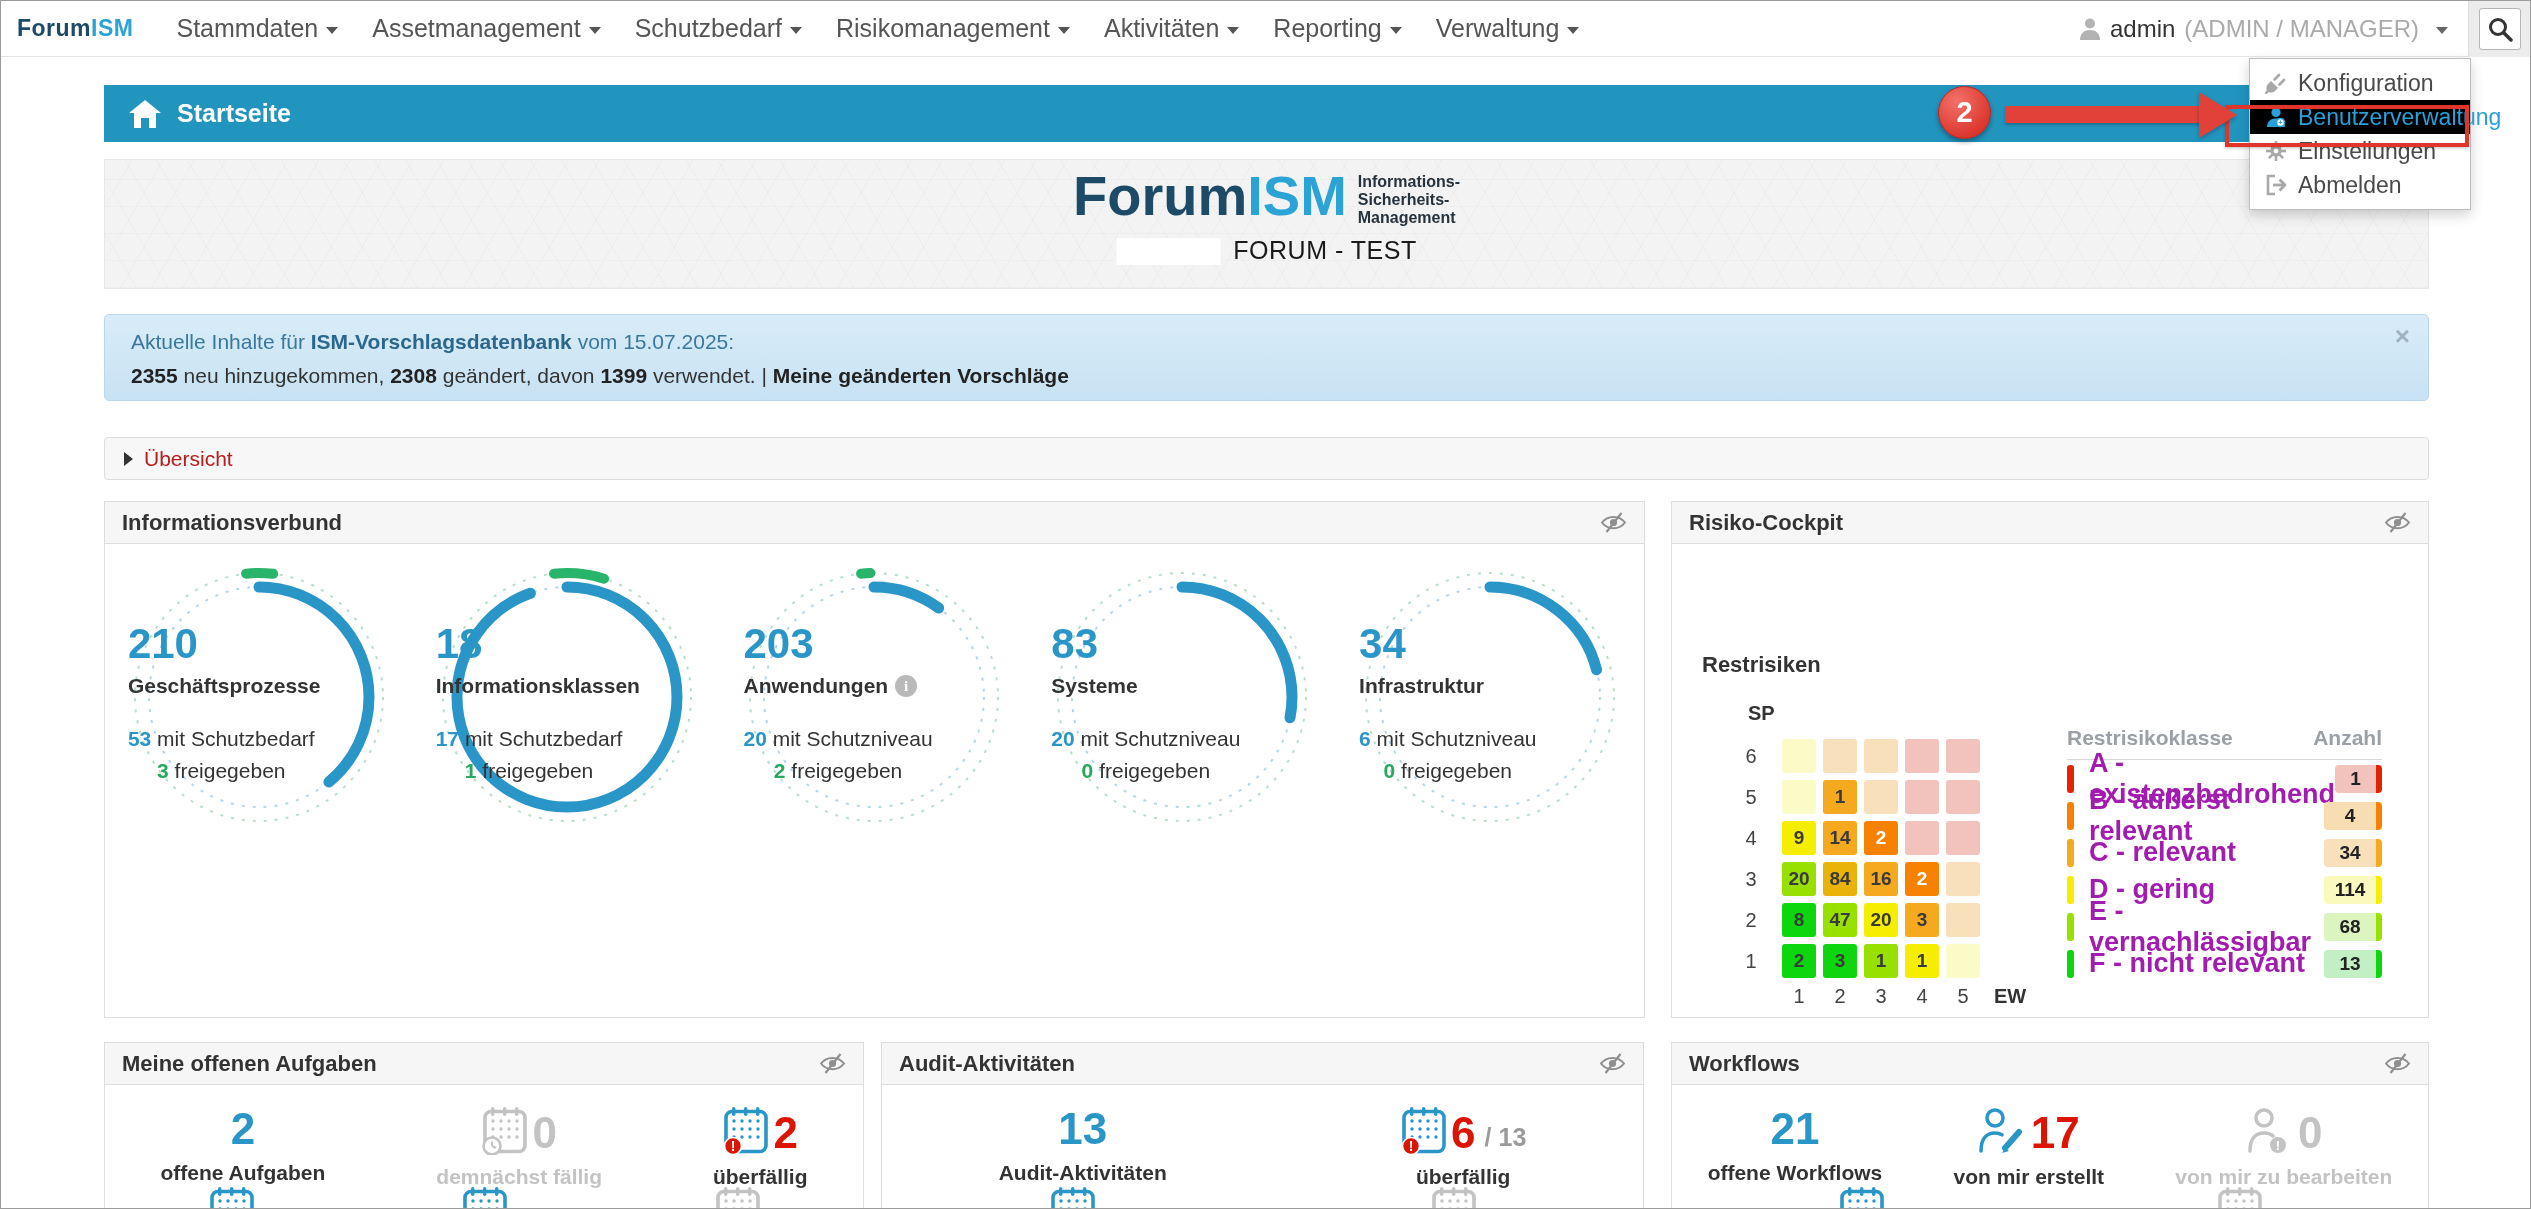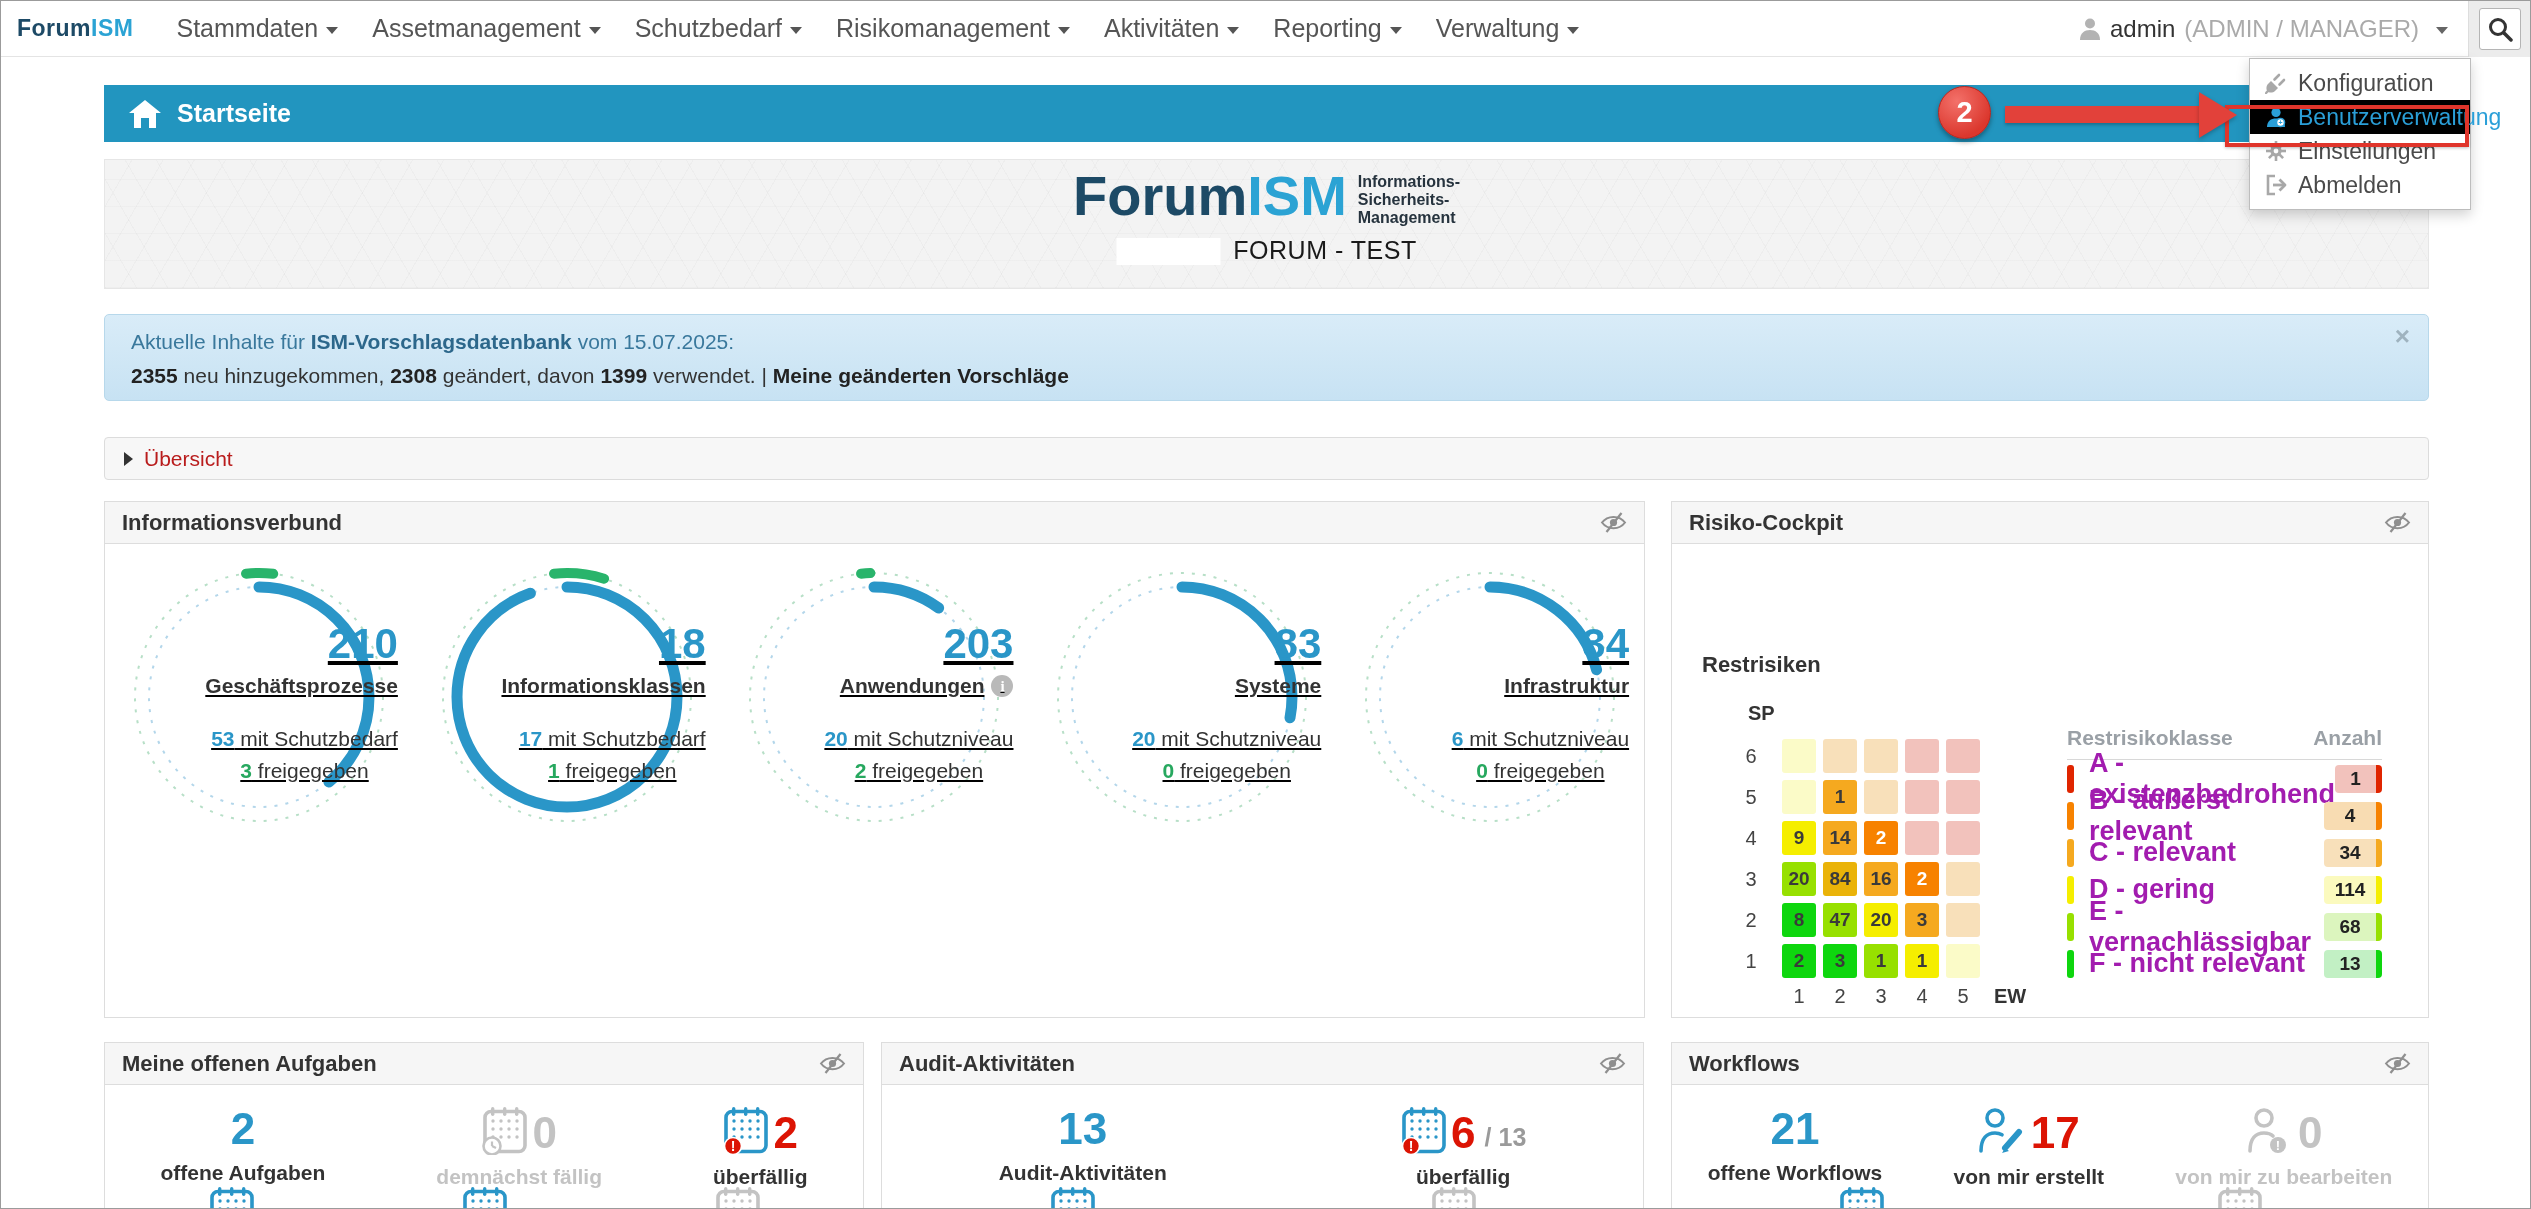--- a/index.html
+++ b/index.html
@@ -76,21 +76,21 @@
 
   .p-info { left:103px; top:500px; width:1541px; height:517px; }
   .p-risk { left:1670px; top:500px; width:758px; height:517px; }
   .p-w0 { left:103px; top:1041px; width:760px; height:200px; }
   .p-w1 { left:880px; top:1041px; width:763px; height:200px; }
   .p-w2 { left:1670px; top:1041px; width:758px; height:200px; }
 
   
   .circles { position:absolute; top:43px; left:0; right:0; bottom:0; display:flex; justify-content:space-around; padding-top:21px; }
   .circle-box { position:relative; width:262px; height:430px; cursor:pointer; }
-  .circle-text { position:absolute; top:0; left:8px; width:262px; display:flex; flex-direction:column; align-items:flex-end; padding-top:57px;text-decoration:underline; }
+  .circle-text { position:absolute; top:0; left:0; width:262px; display:flex; flex-direction:column; align-items:flex-start; padding-top:57px; }
   .c-value { font-size:42px; font-weight:bold; color:#2a96c8; line-height:1; }
   .c-label { font-size:21px; font-weight:bold; color:#333; margin-top:9px; display:flex; align-items:center; gap:7px; }
   .c-stats { margin-top:25px; font-size:21px; color:#333; text-align:center; line-height:1.5; }
   .c-stats .sv1 { color:#2a96c8; font-weight:bold; }
   .c-stats .sv2 { color:#27a85f; font-weight:bold; }
   .iinfo { width:22px; height:22px; border-radius:50%; background:#b9b9b9; color:#fff; font-size:15px; font-weight:bold; display:inline-flex; align-items:center; justify-content:center; font-family:"Liberation Serif",serif; }
 
   
   .rc-stats { position:absolute; top:43px; left:0; right:0; display:flex; justify-content:space-around; padding-top:16px; }
   .rc-stat { text-align:center; cursor:pointer; }

